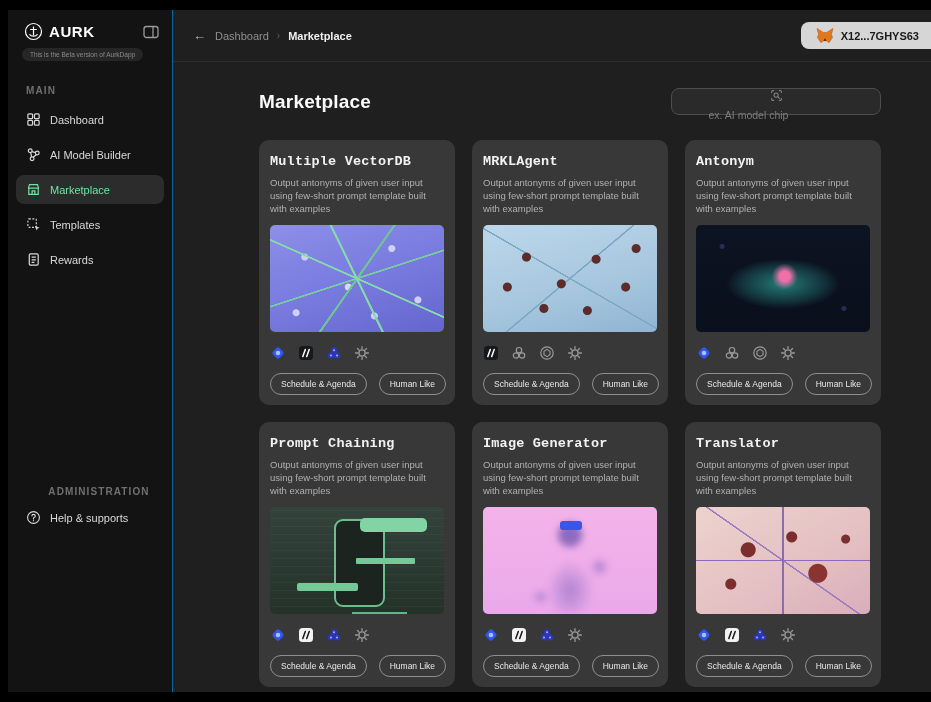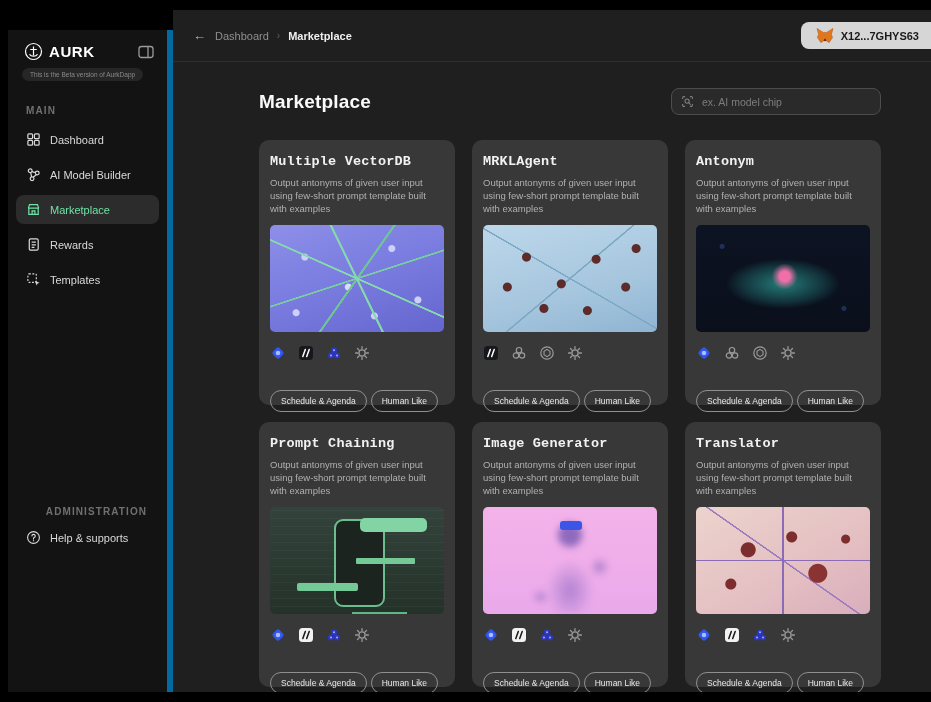--- a/index.html
+++ b/index.html
@@ -1,22 +1,22 @@
 <!DOCTYPE html>
 <html style="--accent-green: #6fe3a5; --danger-red: #e5484d; --wallet-bg: #d6d6d6;"><head>
 <meta charset="utf-8">
 <style>
   html,body{margin:0;padding:0;width:931px;height:702px;background:#000;
     font-family:"Liberation Sans",sans-serif;overflow:hidden;}
   *{box-sizing:border-box;}
   .app{position:absolute;left:8px;top:10px;width:923px;height:682px;display:flex;overflow:hidden;}
 
   
-  .sidebar{width:165px;min-width:165px;background:#131313;border-right:6px solid #0369a1;
-    display:flex;flex-direction:column;margin-top:20px;}
+  .sidebar{width:165px;min-width:165px;background:#131313;border-right:1px solid #0369a1;
+    display:flex;flex-direction:column;}
   .logo-row{display:flex;align-items:center;padding:12px 12px 0 16px;}
   .logo-mark{width:19px;height:19px;color:#fff;}
   .brand{margin-left:6px;font-size:15px;font-weight:800;color:#fff;letter-spacing:.6px;flex:1;}
   .collapse-btn{width:18px;height:18px;color:#9a9a9a;cursor:pointer;}
   .beta-pill{margin:7px 0 0 14px;align-self:flex-start;font-size:6.5px;color:#8a8a8a;
     background:#262626;border-radius:999px;padding:3px 8px;}
   .section-label{margin:24px 0 6px 18px;font-size:10px;letter-spacing:1.1px;color:#707070;font-weight:700;}
   .nav-item{display:flex;align-items:center;gap:9px;margin:3px 8px;padding:7px 10px;
     border-radius:8px;color:#d9d9d9;font-size:11px;cursor:pointer;}
   .nav-item svg{width:15px;height:15px;flex:none;}
@@ -34,35 +34,35 @@
   .crumb-current{color:#f0f0f0;font-size:11px;font-weight:700;}
   .wallet-btn{margin-left:auto;margin-right:-10px;height:27px;display:flex;align-items:center;gap:7px;
     background:var(--wallet-bg,#d6d6d6);border:none;border-radius:8px;padding:0 22px 0 15px;
     font-family:inherit;font-size:11px;font-weight:700;color:#1a1a1a;cursor:pointer;}
   .fox{width:18px;height:16px;}
 
   .main{padding:26px 50px 0 86px;flex:1;}
   .main-head{display:flex;align-items:center;height:27px;}
   .page-title{margin:0;font-size:19px;font-weight:700;color:#fafafa;letter-spacing:.2px;}
   .search-box{margin-left:auto;width:210px;height:27px;background:#2a2a2a;border:1px solid #4d4d4d;
-    border-radius:8px;display:flex;align-items:center;padding:0 9px;gap:6px;}
+    border-radius:8px;display:flex;align-items:center;padding:0 9px;gap:6px;flex-direction:column;}
   .search-box svg{width:13px;height:13px;color:#808080;flex:none;}
   .search-box input{flex:1;min-width:0;background:transparent;border:none;outline:none;
     font-family:inherit;font-size:10.5px;color:#ddd;}
   .search-box input::placeholder{color:#7d7d7d;}
 
   .cards-grid{margin-top:25px;display:grid;grid-template-columns:repeat(3,196px);gap:17px;}
   .card{width:196px;height:265px;background:#383838;border-radius:10px;padding:12px 11px;cursor:pointer;}
   .card-title{margin:2px 0 0;font-size:13.5px;font-weight:700;color:#f2f2f2;letter-spacing:.2px;font-family:Liberation Mono, monospace;}
   .card-desc{margin:8px 0 0;font-size:9.5px;line-height:1.35;color:#b0b0b0;}
   .card-image{margin-top:10px;height:107px;border-radius:5px;position:relative;overflow:hidden;}
   .icon-row{margin-top:13px;display:flex;align-items:center;gap:12px;}
   .mi{width:16px;height:16px;display:inline-block;}
   .mi svg{width:16px;height:16px;display:block;}
-  .tag-row{margin-top:29px;display:flex;gap:4px;}
+  .tag-row{margin-top:12px;display:flex;gap:12px;}
   .tag{font-size:8.5px;color:#e8e8e8;border:1px solid #8f8f8f;border-radius:999px;
     padding:5px 10px;white-space:nowrap;}
 
   
   .img-vectordb{background:
     linear-gradient(24deg,transparent 49.3%,#86d9ac 49.6%,#86d9ac 50.4%,transparent 50.7%),
     linear-gradient(-18deg,transparent 49.3%,#79ce9f 49.6%,#79ce9f 50.4%,transparent 50.7%),
     linear-gradient(64deg,transparent 49.2%,#86d9ac 49.5%,#86d9ac 50.2%,transparent 50.6%),
     linear-gradient(-55deg,transparent 49.3%,#6fc694 49.5%,#6fc694 50.3%,transparent 50.6%),
     radial-gradient(circle at 20% 30%,#ced0fa 0 3px,transparent 4px),
@@ -165,33 +165,33 @@
     <div class="nav-item active">
       <svg viewBox="0 0 16 16" fill="none" stroke="currentColor" stroke-width="1.3">
         <path d="M2.5 6.5 L3.8 2.8 h8.4 L13.5 6.5"></path>
         <path d="M3 6.5 v6.7 h10 V6.5"></path>
         <path d="M2.5 6.5 h11 M6.5 13 v-3.5 h3 V13"></path>
       </svg>
       <span>Marketplace</span>
     </div>
 
     <div class="nav-item">
+      <svg viewBox="0 0 16 16" fill="none" stroke="currentColor" stroke-width="1.2">
+        <rect x="2" y="2" width="9" height="9" rx="1.2" stroke-dasharray="2 1.6"></rect>
+        <path d="M9.5 9.5 l5 1.9 -2.2 .9 -.9 2.2 z" fill="currentColor" stroke="none"></path>
+      </svg>
+      <span>Templates</span>
+    </div>
+
+    <div class="nav-item">
       <svg viewBox="0 0 16 16" fill="none" stroke="currentColor" stroke-width="1.3">
         <rect x="3.5" y="2" width="9.5" height="12" rx="1.5"></rect>
         <path d="M6 5.5h4.5 M6 8.5h4.5 M6 11h3"></path>
       </svg>
       <span>Rewards</span>
-    </div>
-
-    <div class="nav-item">
-      <svg viewBox="0 0 16 16" fill="none" stroke="currentColor" stroke-width="1.2">
-        <rect x="2" y="2" width="9" height="9" rx="1.2" stroke-dasharray="2 1.6"></rect>
-        <path d="M9.5 9.5 l5 1.9 -2.2 .9 -.9 2.2 z" fill="currentColor" stroke="none"></path>
-      </svg>
-      <span>Templates</span>
     </div>
 
     <div class="admin-block">
       <div class="section-label">ADMINISTRATION</div>
 
 
       <div class="nav-item">
         <svg viewBox="0 0 16 16" fill="none" stroke="currentColor" stroke-width="1.2">
           <circle cx="8" cy="8" r="6.3"></circle>
           <path d="M6.3 6.3a1.8 1.8 0 1 1 2.4 1.8c-.5.2-.7.5-.7 1v.4" stroke-linecap="round"></path>

